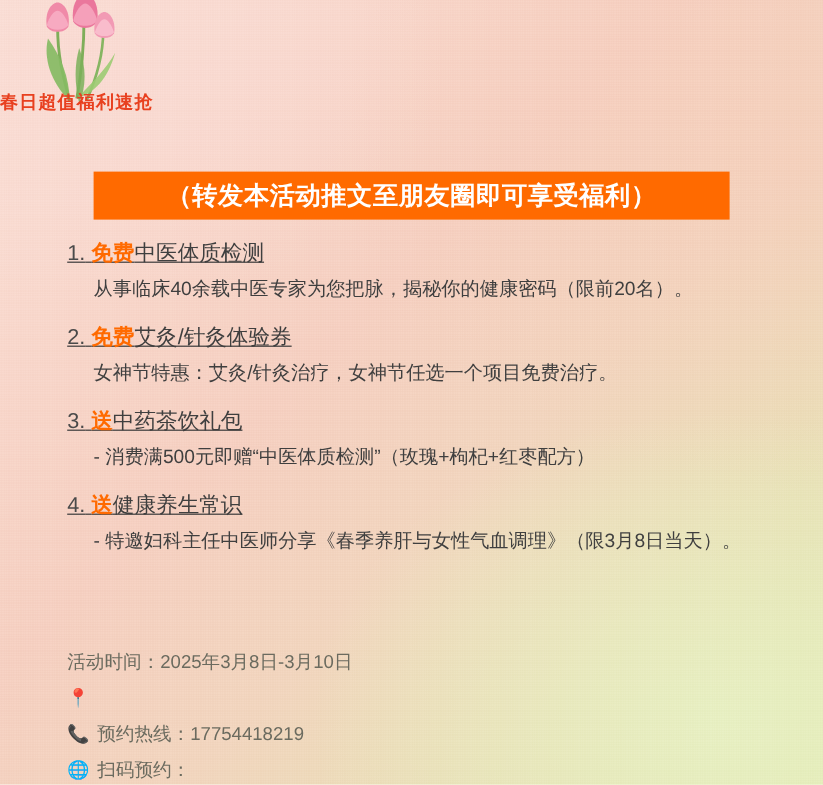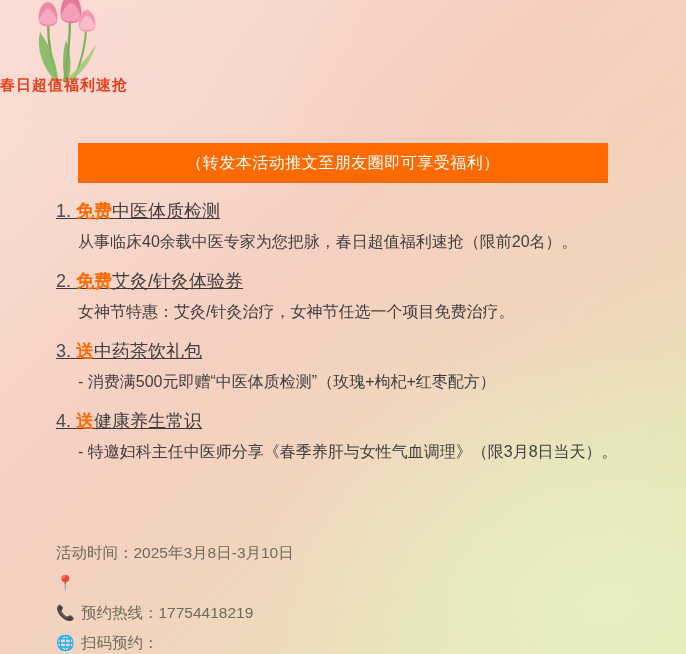--- a/index.html
+++ b/index.html
@@ -59,22 +59,22 @@
     left: 78px;
     width: 530px;
     height: 40px;
     background: #ff6a00;
     display: flex;
     align-items: center;
     justify-content: center;
   }
   #banner-text {
     color: #ffffff;
-    font-size: 16px;
-    font-weight: normal;
+    font-size: 21px;
+    font-weight: bold;
     letter-spacing: 0.5px;
     white-space: nowrap;
   }
   #body-list {
     position: absolute;
     top: 196px;
     left: 56px;
     width: 600px;
     color: #3a3a3a;
   }
@@ -168,21 +168,21 @@
     <span id="banner-text">（转发本活动推文至朋友圈即可享受福利）</span>
   </div>
 
   <div id="body-list">
 
     <div class="item">
       <div class="item-title">
         <span class="idx">1.</span>
         <span class="kw">免费</span><span class="rest">中医体质检测</span>
       </div>
-      <div class="item-desc">从事临床40余载中医专家为您把脉，春日超值福利速抢（限前20名）。</div>
+      <div class="item-desc">从事临床40余载中医专家为您把脉，揭秘你的健康密码（限前20名）。</div>
     </div>
 
     <div class="item">
       <div class="item-title">
         <span class="idx">2.</span>
         <span class="kw">免费</span><span class="rest">艾灸/针灸体验券</span>
       </div>
       <div class="item-desc">女神节特惠：艾灸/针灸治疗，女神节任选一个项目免费治疗。</div>
     </div>
 

